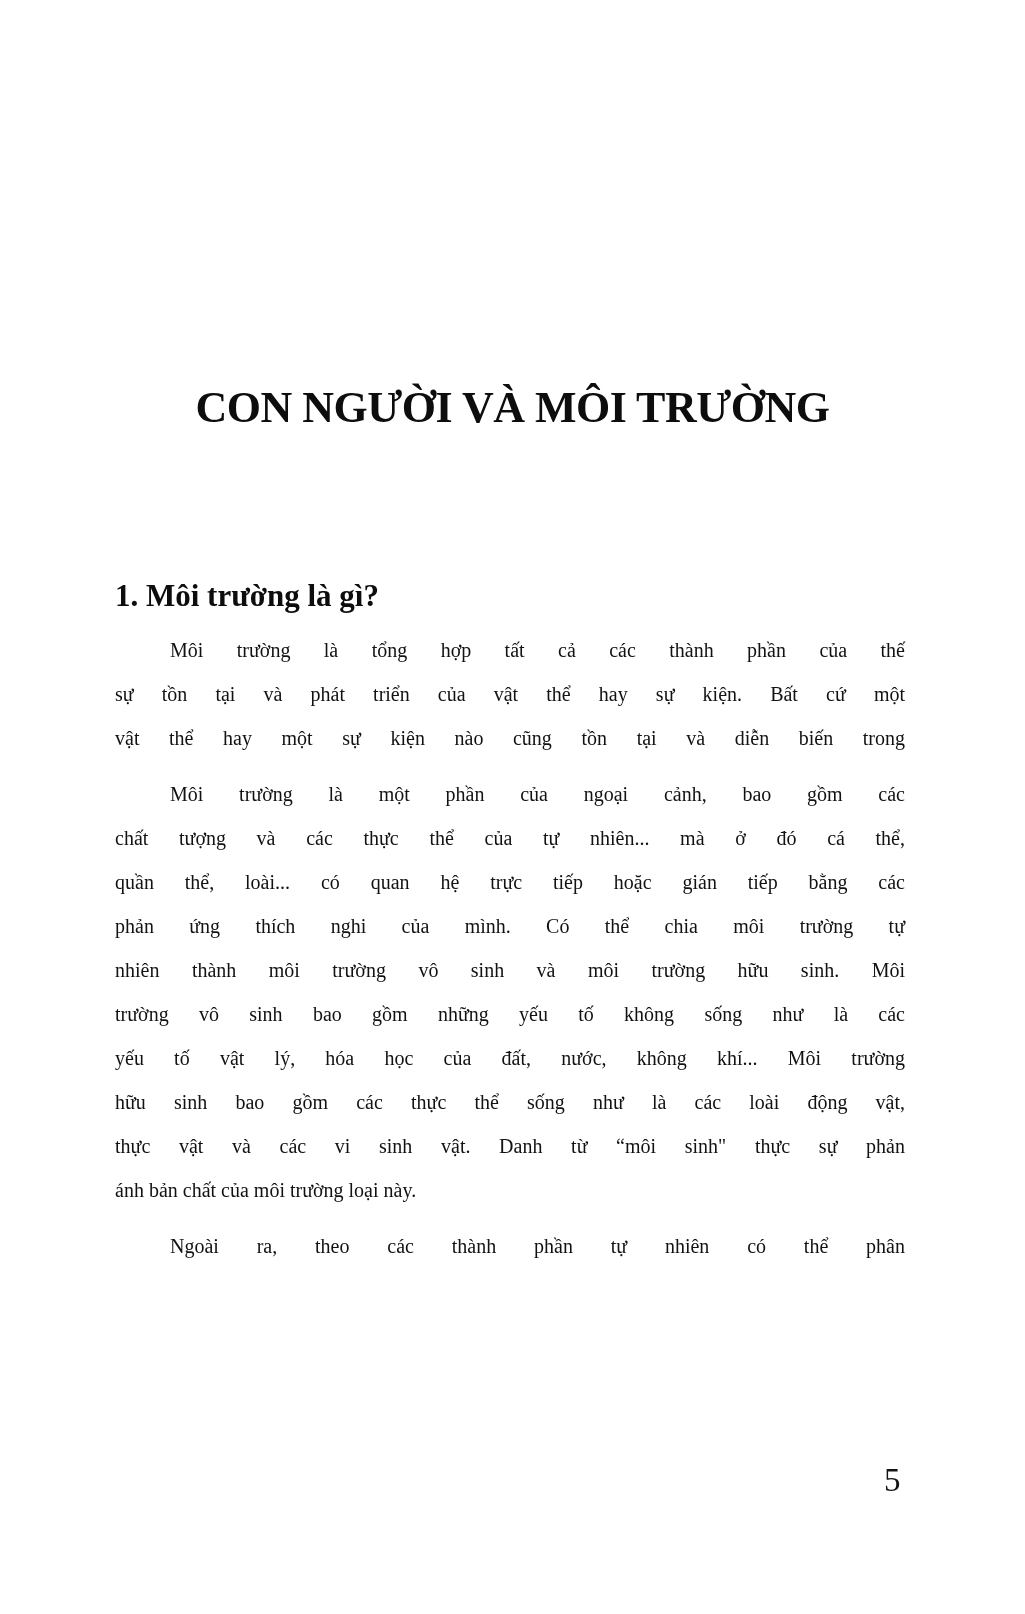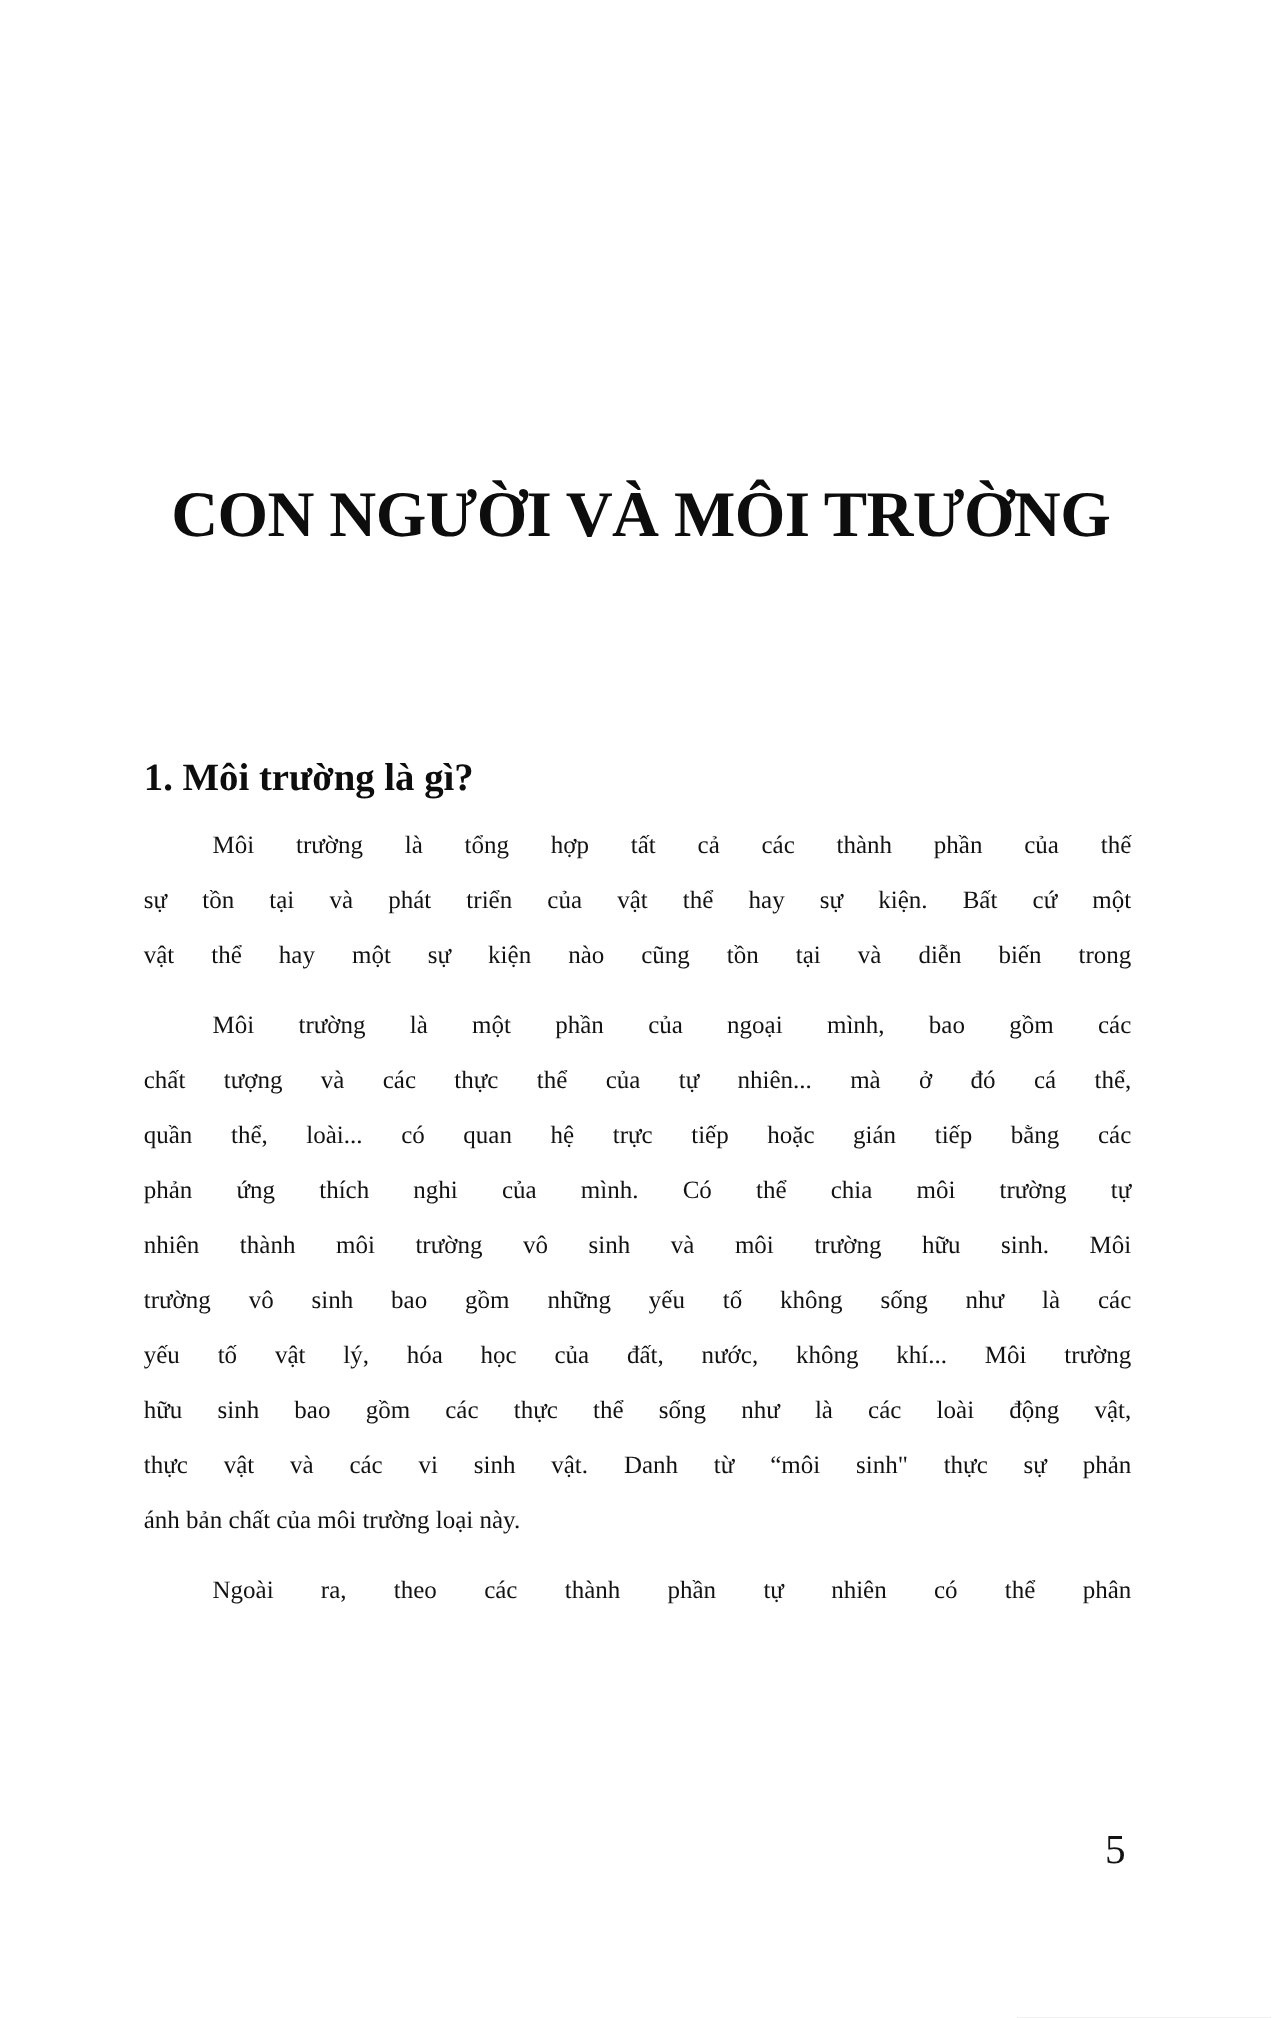--- a/index.html
+++ b/index.html
@@ -17,30 +17,30 @@
     font-family: "Liberation Serif", "DejaVu Serif", serif;
     overflow: hidden;
   }
   .title {
     position: absolute;
     left: 0;
     right: 0;
     top: 384px;
     margin: 0;
     text-align: center;
-    font-size: 52px;
+    font-size: 44px;
     font-weight: 700;
     letter-spacing: -0.5px;
     line-height: 1.1;
     color: #0d0d0d;
   }
   .content {
     position: absolute;
     left: 115px;
-    top: 600px;
+    top: 574px;
     width: 790px;
   }
   .heading {
     margin: 0 0 10px 0;
     font-size: 31px;
     font-weight: 700;
     line-height: 44px;
     color: #0d0d0d;
   }
   .para {
@@ -77,21 +77,21 @@
   <h1 class="title">CON NGƯỜI VÀ MÔI TRƯỜNG</h1>
   <div class="content">
     <h2 class="heading">1. Môi trường là gì?</h2>
     <div id="paragraphs">
         <div class="para">
           <div class="line indent">Môi trường là tổng hợp tất cả các thành phần của thế</div>
           <div class="line">sự tồn tại và phát triển của vật thể hay sự kiện. Bất cứ một</div>
           <div class="line">vật thể hay một sự kiện nào cũng tồn tại và diễn biến trong</div>
         </div>
         <div class="para">
-          <div class="line indent">Môi trường là một phần của ngoại mình, bao gồm các</div>
+          <div class="line indent">Môi trường là một phần của ngoại cảnh, bao gồm các</div>
           <div class="line">chất tượng và các thực thể của tự nhiên... mà ở đó cá thể,</div>
           <div class="line">quần thể, loài... có quan hệ trực tiếp hoặc gián tiếp bằng các</div>
           <div class="line">phản ứng thích nghi của mình. Có thể chia môi trường tự</div>
           <div class="line">nhiên thành môi trường vô sinh và môi trường hữu sinh. Môi</div>
           <div class="line">trường vô sinh bao gồm những yếu tố không sống như là các</div>
           <div class="line">yếu tố vật lý, hóa học của đất, nước, không khí... Môi trường</div>
           <div class="line">hữu sinh bao gồm các thực thể sống như là các loài động vật,</div>
           <div class="line">thực vật và các vi sinh vật. Danh từ “môi sinh" thực sự phản</div>
           <div class="line lastline">ánh bản chất của môi trường loại này.</div>
         </div>

